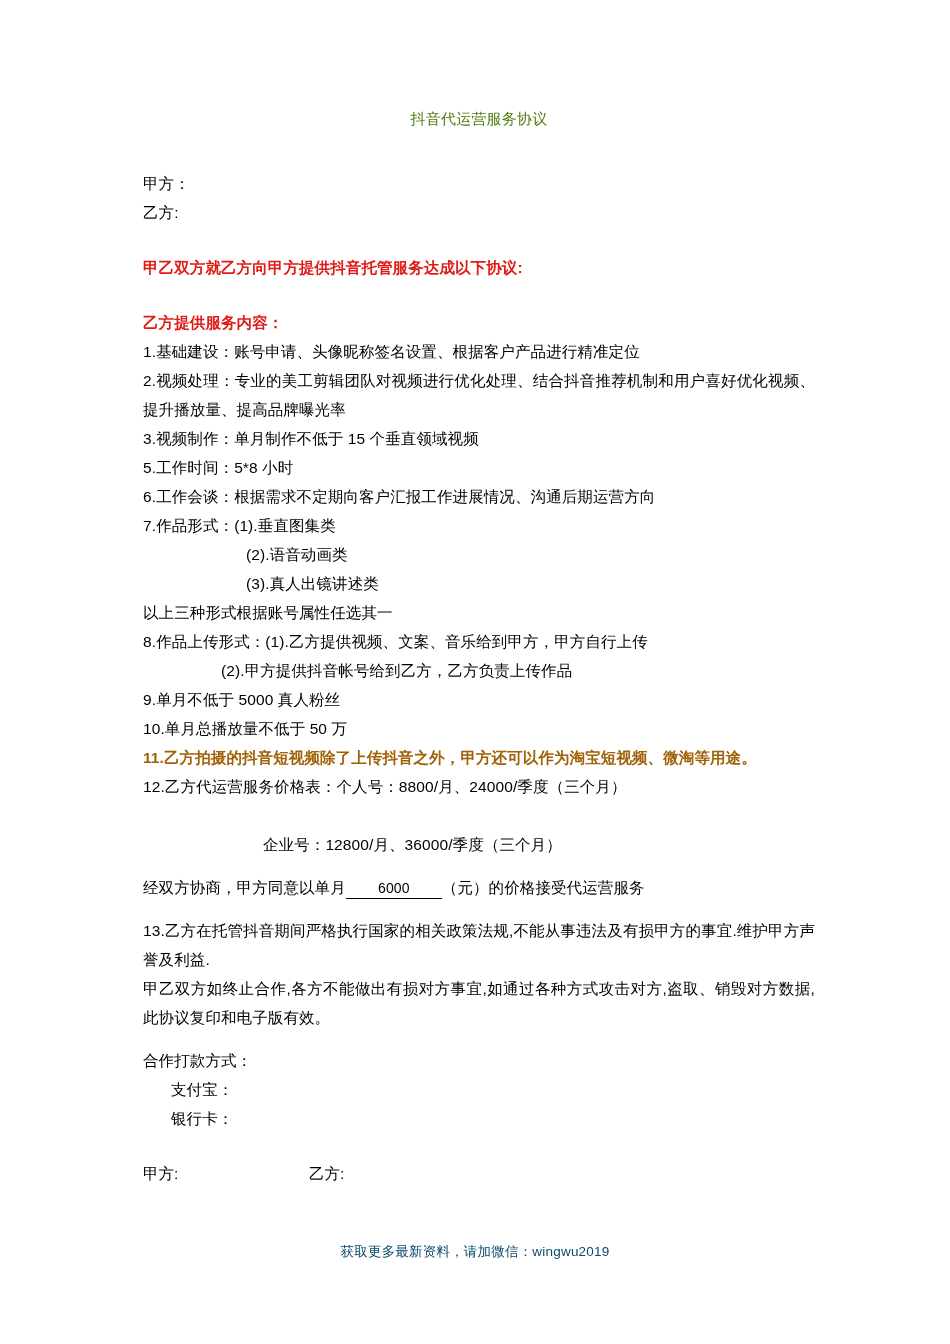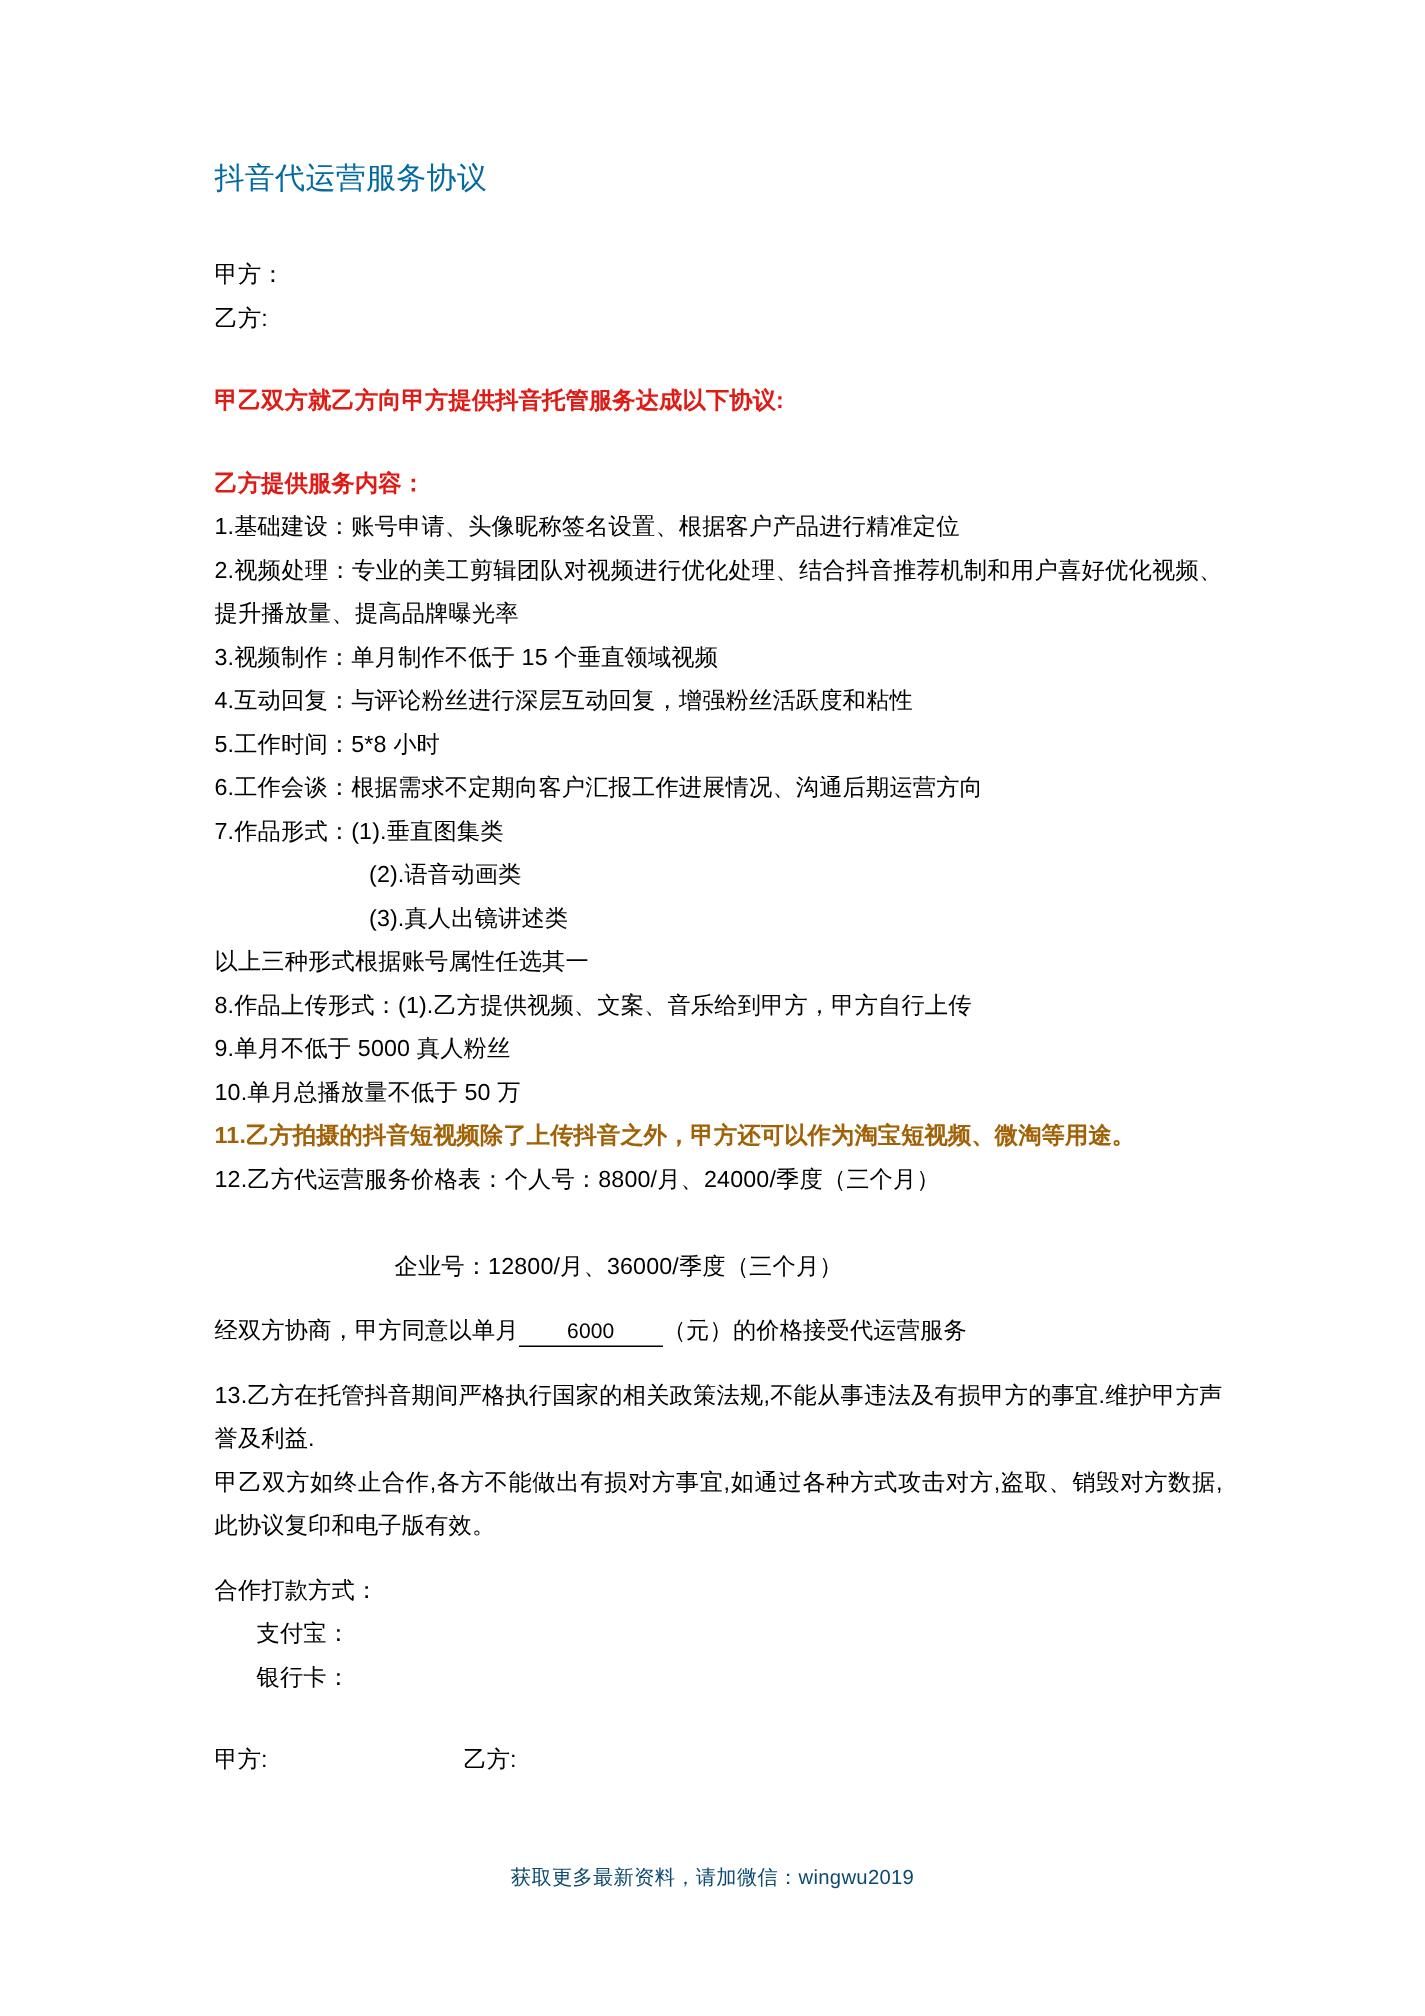--- a/index.html
+++ b/index.html
@@ -19,24 +19,24 @@
     color: #000000;
     -webkit-font-smoothing: antialiased;
   }
   .doc-body {
     position: absolute;
     left: 143px;
     top: 104px;
     width: 672px;
   }
   .title {
-    text-align: left;
-    font-size: 20px;
+    text-align: center;
+    font-size: 15px;
     line-height: 30px;
-    color: #0369a1;
+    color: #4d7c0f;
     margin: 0 0 0 0;
     letter-spacing: 0.2px;
   }
   .spacer-lg { height: 35px; }
   .spacer-md { height: 26px; }
   .spacer-sm { height: 14px; }
   .line {
     font-size: 15.5px;
     line-height: 29px;
     white-space: pre-wrap;
@@ -104,30 +104,30 @@
 
     <div class="line red">甲乙双方就乙方向甲方提供抖音托管服务达成以下协议:</div>
 
     <div class="spacer-md"></div>
 
     <div class="line red">乙方提供服务内容：</div>
 
     <div class="line">1.基础建设：账号申请、头像昵称签名设置、根据客户产品进行精准定位</div>
     <div class="para">2.视频处理：专业的美工剪辑团队对视频进行优化处理、结合抖音推荐机制和用户喜好优化视频、提升播放量、提高品牌曝光率</div>
     <div class="line">3.视频制作：单月制作不低于 15 个垂直领域视频</div>
-    <div class="line">4.互动回复：与评论粉丝进行深层互动回复，增强粉丝活跃度和粘性</div>
     <div class="line">5.工作时间：5*8 小时</div>
     <div class="line">6.工作会谈：根据需求不定期向客户汇报工作进展情况、沟通后期运营方向</div>
 
     <div class="line">7.作品形式：(1).垂直图集类</div>
     <div class="line indent-7">(2).语音动画类</div>
     <div class="line indent-7">(3).真人出镜讲述类</div>
     <div class="line">以上三种形式根据账号属性任选其一</div>
 
     <div class="line">8.作品上传形式：(1).乙方提供视频、文案、音乐给到甲方，甲方自行上传</div>
+    <div class="line indent-8">(2).甲方提供抖音帐号给到乙方，乙方负责上传作品</div>
 
     <div class="line">9.单月不低于 5000 真人粉丝</div>
     <div class="line">10.单月总播放量不低于 50 万</div>
     <div class="line red-11">11.乙方拍摄的抖音短视频除了上传抖音之外，甲方还可以作为淘宝短视频、微淘等用途。</div>
 
     <div class="line">12.乙方代运营服务价格表：个人号：8800/月、24000/季度（三个月）</div>
     <div class="line indent-12">企业号：12800/月、36000/季度（三个月）</div>
 
     <div class="spacer-sm"></div>
 

